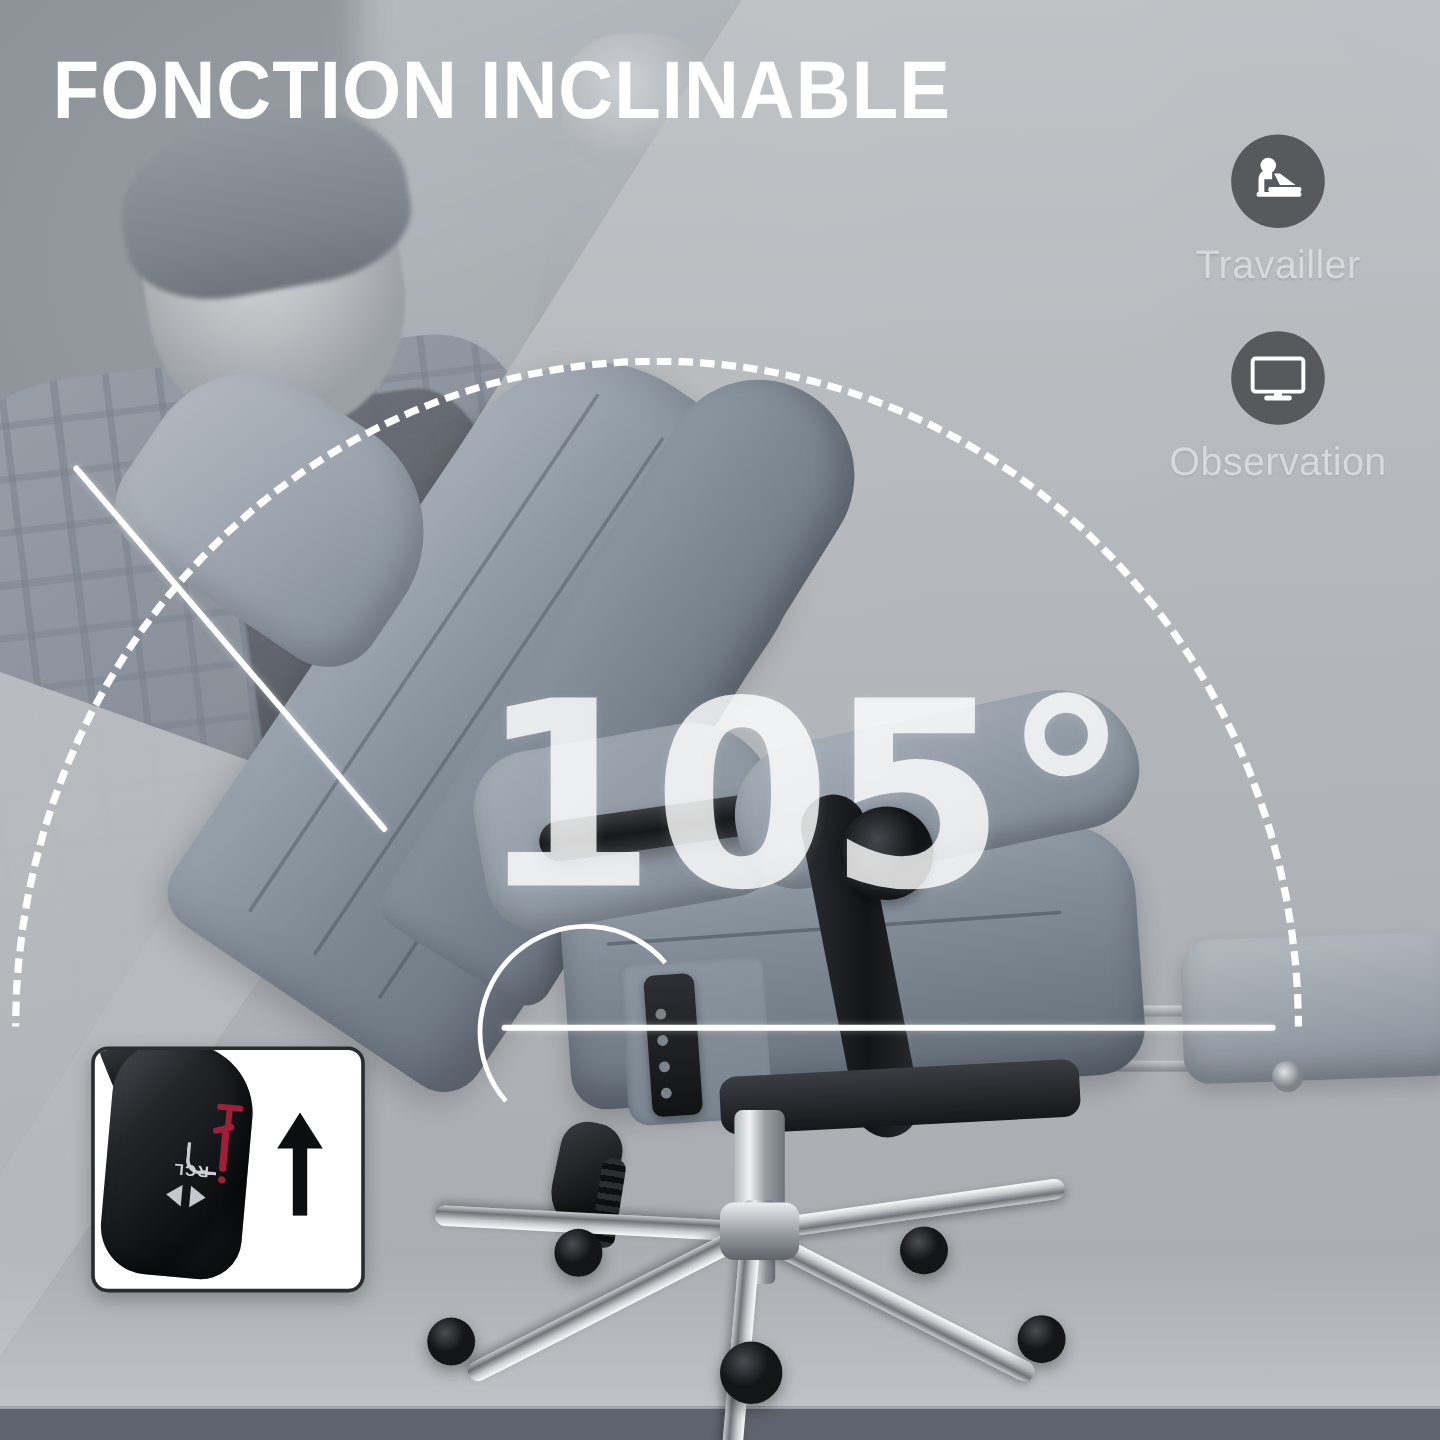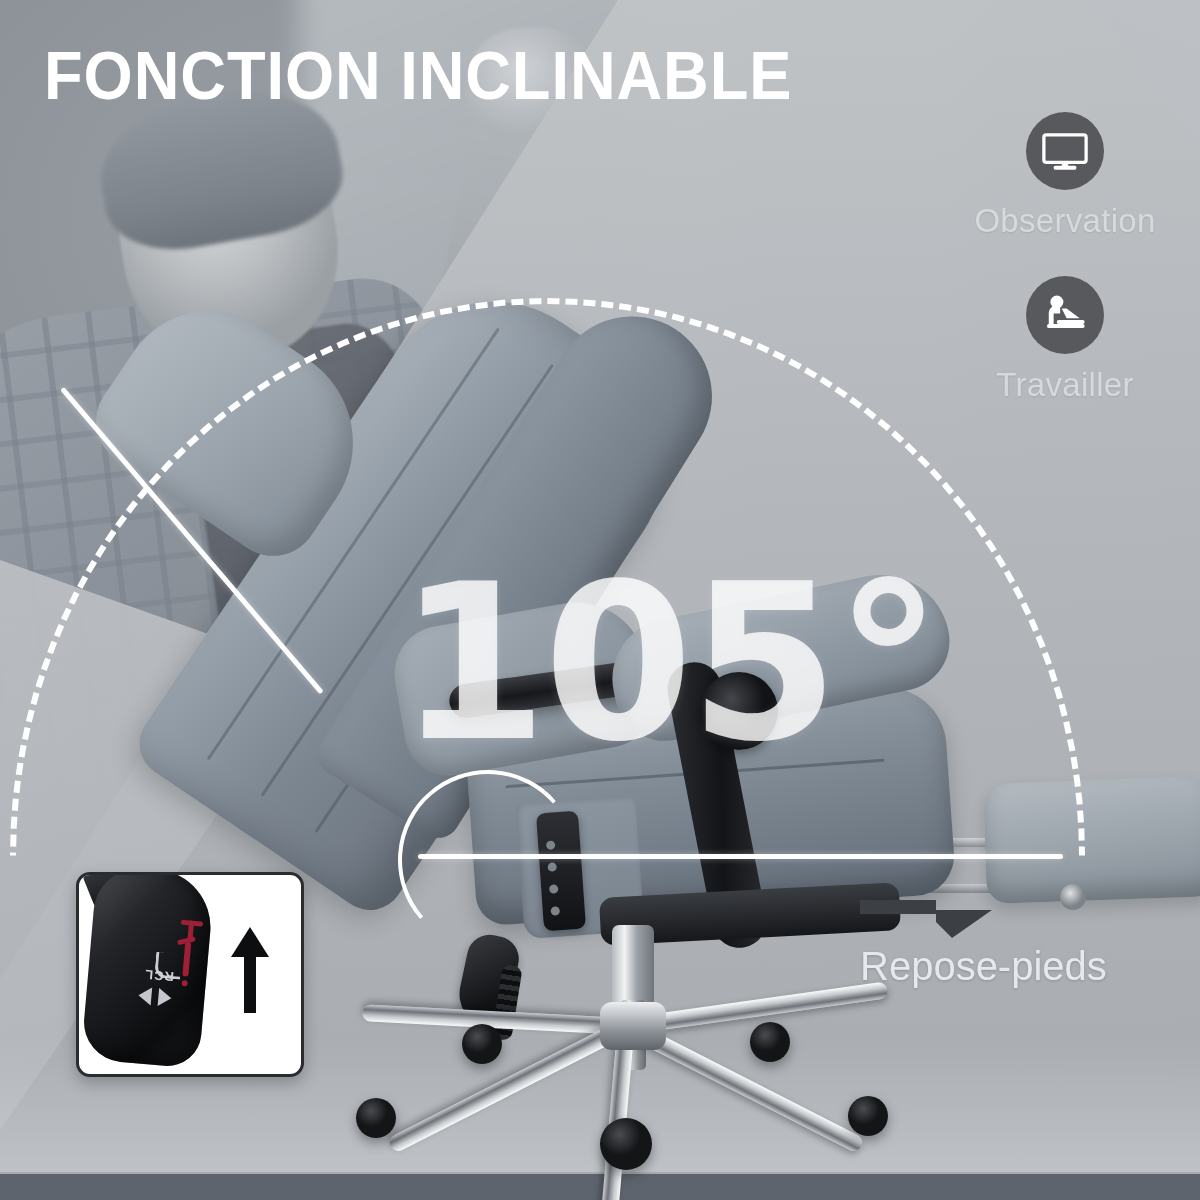--- a/index.html
+++ b/index.html
@@ -414,49 +414,45 @@
 
   <div class="deg">105°</div>
 
   <div class="headline">FONCTION INCLINABLE</div>
 
   <div class="features">
 
     <div class="feature">
       <div class="circle">
         <svg viewBox="0 0 64 64" aria-hidden="true">
-          <rect x="6" y="12" width="52" height="34" rx="3" fill="none" stroke="#fff" stroke-width="4"></rect>
-          <rect x="11" y="17" width="42" height="24" fill="#58595c"></rect>
-          <rect x="28" y="46" width="8" height="5"></rect>
-          <rect x="18" y="50" width="28" height="5" rx="2"></rect>
-        </svg>
-      </div>
-      <div class="flabel">Observation</div>
-    </div>
-
-    <div class="feature">
-      <div class="circle">
-        <svg viewBox="0 0 64 64" aria-hidden="true">
           <circle cx="22" cy="16" r="8"></circle>
           <path d="M12 44V30c0-6 5-10 10-10h4v10h-8v14z"></path>
           <path d="M28 24h6l16 12H34z"></path>
           <rect x="22" y="38" width="34" height="5" rx="2"></rect>
           <rect x="10" y="43" width="46" height="5" rx="2"></rect>
         </svg>
       </div>
       <div class="flabel">Travailler</div>
     </div>
 
+    <div class="feature">
+      <div class="circle">
+        <svg viewBox="0 0 64 64" aria-hidden="true">
+          <rect x="6" y="12" width="52" height="34" rx="3" fill="none" stroke="#fff" stroke-width="4"></rect>
+          <rect x="11" y="17" width="42" height="24" fill="#58595c"></rect>
+          <rect x="28" y="46" width="8" height="5"></rect>
+          <rect x="18" y="50" width="28" height="5" rx="2"></rect>
+        </svg>
+      </div>
+      <div class="flabel">Observation</div>
+    </div>
+
 
   </div>
 
-  <div class="callout">
-    <div class="arrow"></div>
-    <div class="clabel">Repose-pieds</div>
-  </div>
 
   <div class="inset">
     <div class="knobstem"></div>
     <div class="knob">
       <div class="rcl">
         <div class="rcl-bar" style="left:26px;top:0;width:22px;height:5px"></div>
         <div class="rcl-bar" style="left:34px;top:0;width:5px;height:22px"></div>
         <div class="rcl-bar" style="left:24px;top:18px;width:18px;height:5px;transform:rotate(-18deg)"></div>
         <div class="rcl-bar" style="left:32px;top:22px;width:6px;height:34px"></div>
         <div class="rcl-bar" style="left:32px;top:60px;width:6px;height:6px;border-radius:50%"></div>

